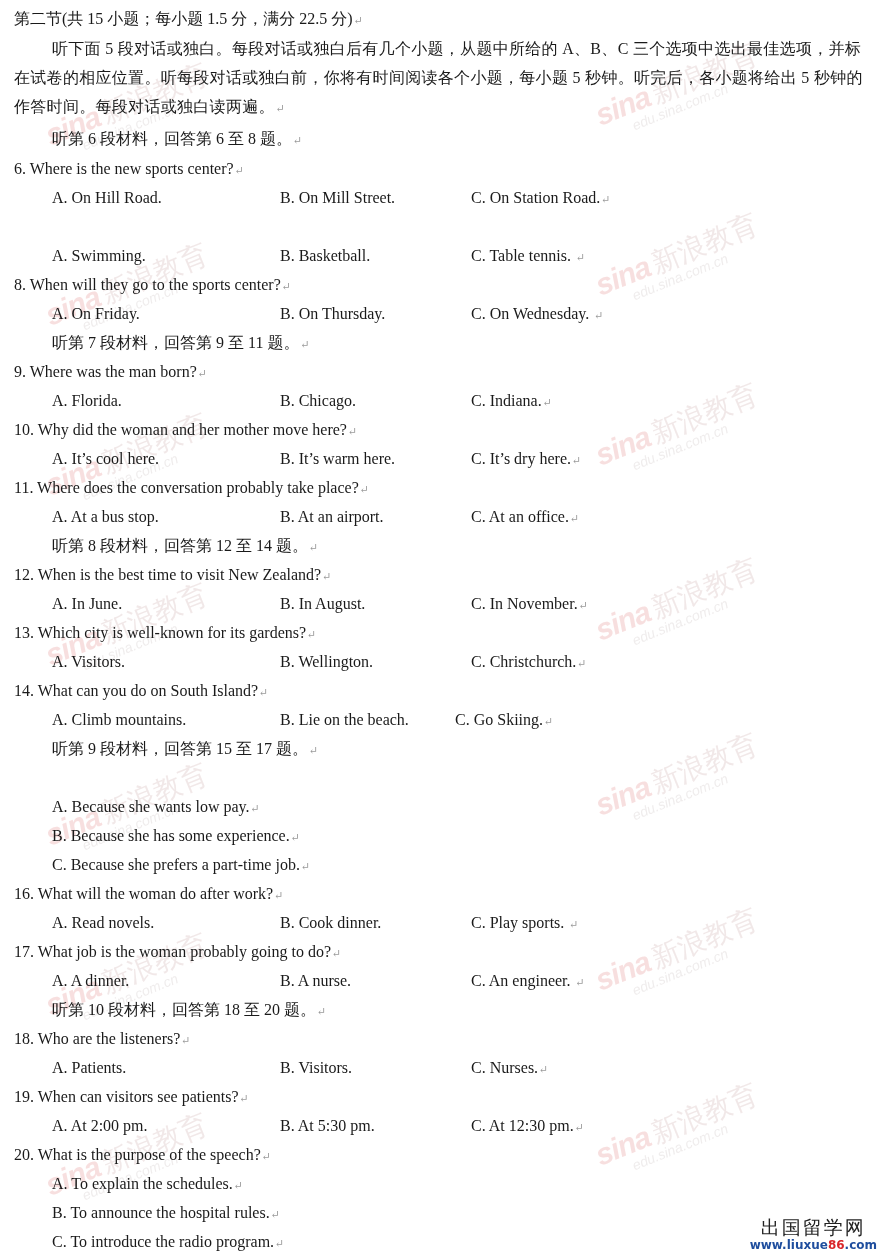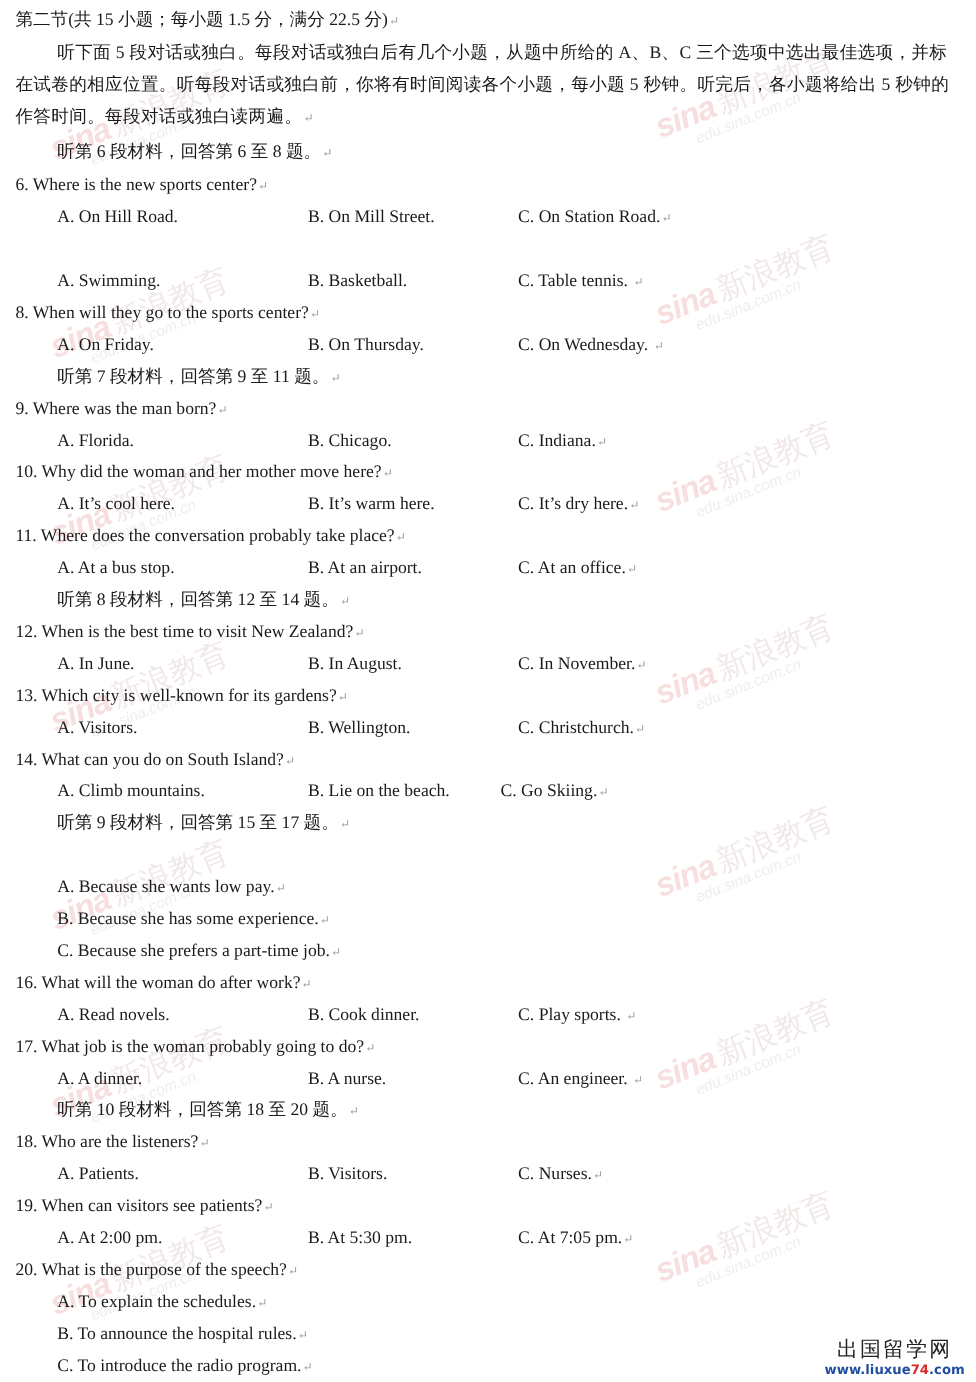--- a/index.html
+++ b/index.html
@@ -114,24 +114,24 @@
   <div class="line" style="left:52px;top:1000px;"><span>听第 10 段材料，回答第 18 至 20 题。</span><span class="mark">↵</span></div>
 
   <div class="line" style="left:14px;top:1029px;"><span>18. Who are the listeners?</span><span class="mark">↵</span></div>
   <div class="opt" style="left:52px;top:1058px;">A. Patients.</div>
   <div class="opt" style="left:280px;top:1058px;">B. Visitors.</div>
   <div class="opt" style="left:471px;top:1058px;"><span>C. Nurses.</span><span class="mark">↵</span></div>
 
   <div class="line" style="left:14px;top:1087px;"><span>19. When can visitors see patients?</span><span class="mark">↵</span></div>
   <div class="opt" style="left:52px;top:1116px;">A. At 2:00 pm.</div>
   <div class="opt" style="left:280px;top:1116px;">B. At 5:30 pm.</div>
-  <div class="opt" style="left:471px;top:1116px;"><span>C. At 7:05 pm.</span><span class="mark">↵</span></div>
+  <div class="opt" style="left:471px;top:1116px;"><span>C. At 12:30 pm.</span><span class="mark">↵</span></div>
 
   <div class="line" style="left:14px;top:1145px;"><span>20. What is the purpose of the speech?</span><span class="mark">↵</span></div>
   <div class="opt" style="left:52px;top:1174px;"><span>A. To explain the schedules.</span><span class="mark">↵</span></div>
   <div class="opt" style="left:52px;top:1232px;"><span>C. To introduce the radio program.</span><span class="mark">↵</span></div>
   <div class="opt" style="left:52px;top:1203px;"><span>B. To announce the hospital rules.</span><span class="mark">↵</span></div>
 
   <div class="footer-logo">
     <div class="t">出国留学网</div>
-    <div class="u"><span>www.liuxue</span><span class="hl">74</span><span>.com</span></div>
+    <div class="u"><span>www.liuxue</span><span class="hl">86</span><span>.com</span></div>
   </div>
 </div>
 
 </body></html>

